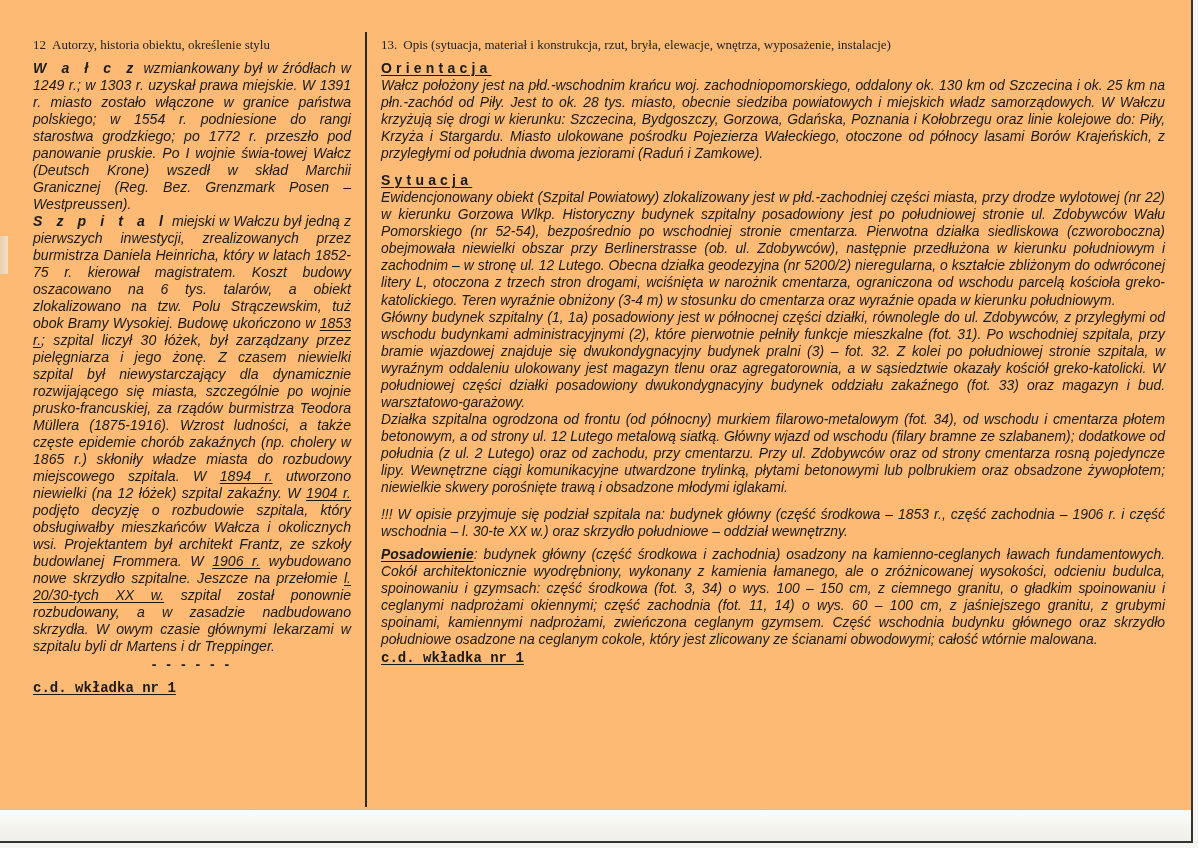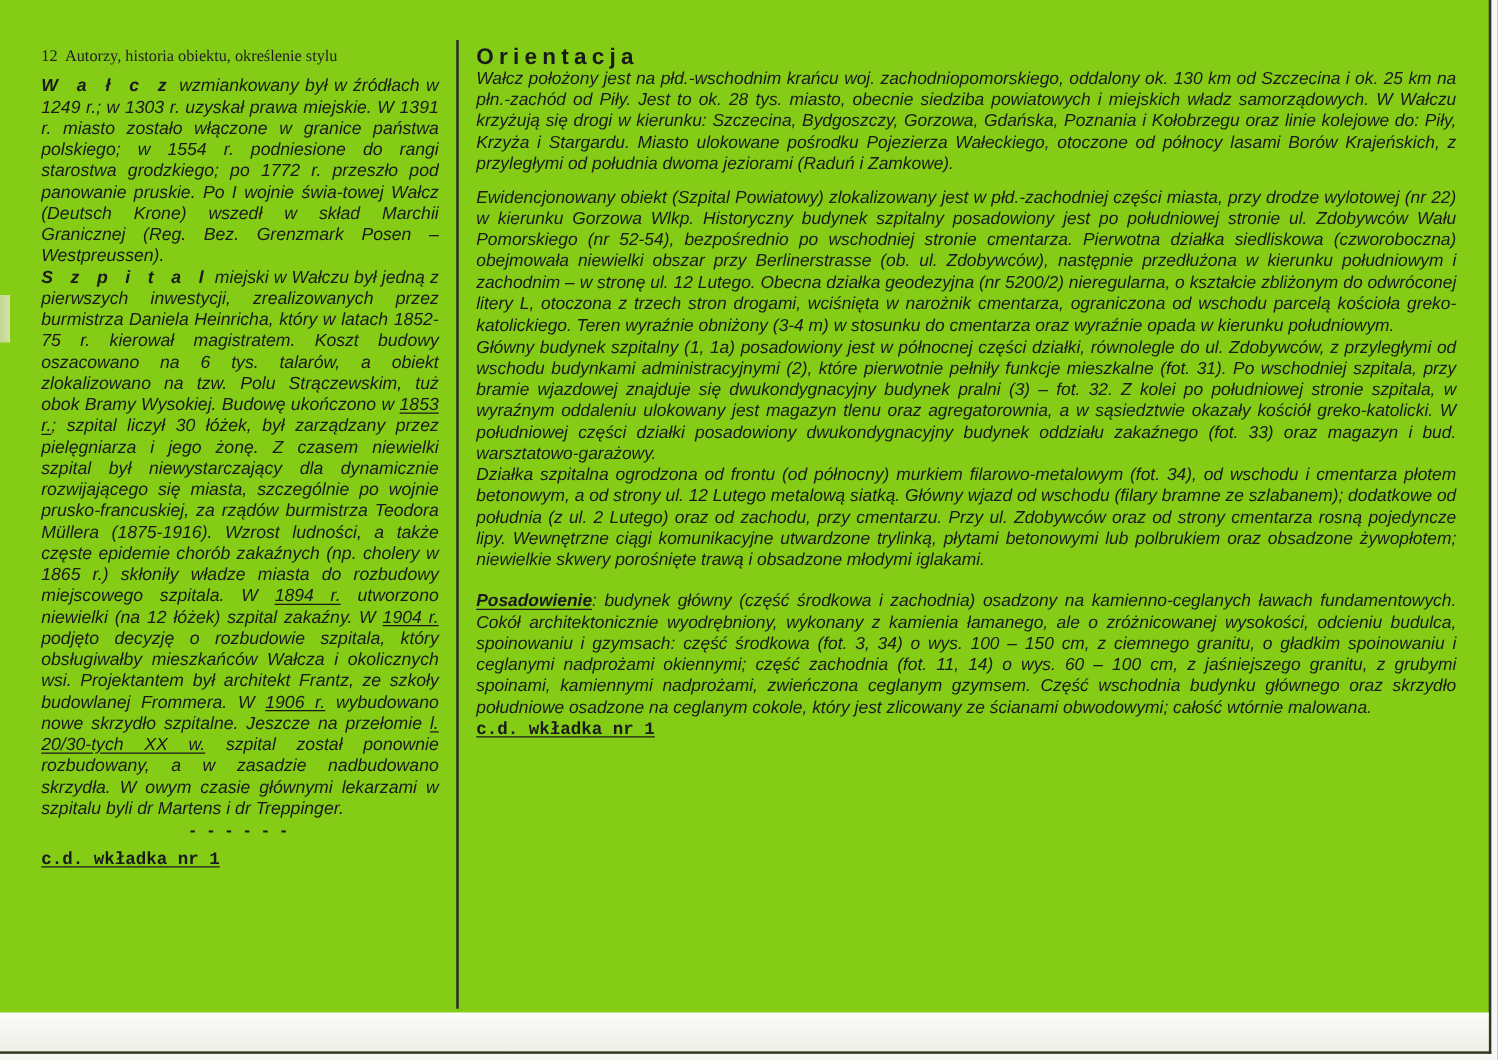--- a/index.html
+++ b/index.html
@@ -5,21 +5,21 @@
   html, body { margin: 0; padding: 0; }
   body {
     width: 1198px; height: 848px; overflow: hidden;
     background: #f6f6f2;
     font-family: "Liberation Sans", sans-serif;
     color: #1a1a1a;
     position: relative;
   }
   .sheet {
     position: absolute; left: 0; top: 0; width: 1191px; height: 841px;
-    background: #84cc16;
+    background: #fdba74;
     border-right: 2px solid #333;
     border-bottom: 2px solid #333;
   }
   .col-divider {
     position: absolute; left: 365px; top: 32px; width: 2px; height: 775px;
     background: #2a2a2a;
   }
   .left-col {
     position: absolute; left: 33px; top: 37px; width: 318px;
   }
@@ -32,23 +32,23 @@
   }
   .page-header .num { margin-right: 6px; }
   .para {
     font-size: 14.1px; line-height: 17px; text-align: justify;
     margin: 0; hyphens: none; font-style: italic;
   }
   .right-col .para { font-size: 13.9px; line-height: 17.05px; }
   .spaced-bold { font-weight: bold; letter-spacing: 5px; }
   .u { text-decoration: underline; text-underline-offset: 2px; }
   .section-title {
-    font-weight: bold; letter-spacing: 4.2px; 
+    font-weight: bold; letter-spacing: 4.2px; text-decoration: underline;
     text-underline-offset: 2px;
-    font-size: 18px; line-height: 17px; margin: 0;
+    font-size: 14px; line-height: 17px; margin: 0;
   }
   .sep { text-align: center; font-weight: bold; font-size: 14px; line-height: 15px; margin: 2px 0 0 0; letter-spacing: 3px; }
   .cont-link {
     font-weight: bold; text-decoration: underline; text-underline-offset: 2px;
     font-size: 14px; line-height: 17px; display: inline-block; cursor: pointer; font-family: Liberation Mono, monospace;
   }
   .gap-10 { height: 10px; }
   .gap-6 { height: 6px; }
   .scan-mark {
     position: absolute; left: 0; top: 236px; width: 8px; height: 38px;
@@ -78,27 +78,32 @@
     <p class="para"><span class="spaced-bold">S z p i t a l</span><span> miejski w Wałczu był jedną z pierwszych inwestycji, zrealizowanych przez burmistrza Daniela Heinricha, który w latach 1852-75 r. kierował magistratem. Koszt budowy oszacowano na 6 tys. talarów, a obiekt zlokalizowano na tzw. Polu Strączewskim, tuż obok Bramy Wysokiej. Budowę ukończono w </span><span class="u">1853 r.</span><span>; szpital liczył 30 łóżek, był zarządzany przez pielęgniarza i jego żonę. Z czasem niewielki szpital był niewystarczający dla dynamicznie rozwijającego się miasta, szczególnie po wojnie prusko-francuskiej, za rządów burmistrza Teodora Müllera (1875-1916). Wzrost ludności, a także częste epidemie chorób zakaźnych (np. cholery w 1865 r.) skłoniły władze miasta do rozbudowy miejscowego szpitala. W </span><span class="u">1894 r.</span><span> utworzono niewielki (na 12 łóżek) szpital zakaźny. W </span><span class="u">1904 r.</span><span> podjęto decyzję o rozbudowie szpitala, który obsługiwałby mieszkańców Wałcza i okolicznych wsi. Projektantem był architekt Frantz, ze szkoły budowlanej Frommera. W </span><span class="u">1906 r.</span><span> wybudowano nowe skrzydło szpitalne. Jeszcze na przełomie </span><span class="u">l. 20/30-tych XX w.</span><span> szpital został ponownie rozbudowany, a w zasadzie nadbudowano skrzydła. W owym czasie głównymi lekarzami w szpitalu byli dr Martens i dr Treppinger.</span></p>
 
     <p class="sep">- - - - - -</p>
     <div class="gap-6"></div>
     <span class="cont-link">c.d. wkładka nr 1</span>
   </div>
 
   <div class="col-divider"></div>
 
   <div class="right-col">
+    <div class="page-header">
+      <span class="num">13.</span><span>Opis  (sytuacja, materiał  i konstrukcja, rzut, bryła, elewacje, wnętrza, wyposażenie, instalacje)</span>
+    </div>
 
     <p class="section-title">Orientacja</p>
     <p class="para">Wałcz położony jest na płd.-wschodnim krańcu woj. zachodniopomorskiego, oddalony ok. 130 km od Szczecina i ok. 25 km na płn.-zachód od Piły. Jest to ok. 28 tys. miasto, obecnie siedziba powiatowych i miejskich władz samorządowych. W Wałczu krzyżują się drogi w kierunku: Szczecina, Bydgoszczy, Gorzowa, Gdańska, Poznania i Kołobrzegu oraz linie kolejowe do: Piły, Krzyża i Stargardu. Miasto ulokowane pośrodku Pojezierza Wałeckiego, otoczone od północy lasami Borów Krajeńskich, z przyległymi od południa dwoma jeziorami (Raduń i Zamkowe).</p>
 
     <div class="gap-10"></div>
+    <p class="section-title">Sytuacja</p>
     <p class="para">Ewidencjonowany obiekt (Szpital Powiatowy) zlokalizowany jest w płd.-zachodniej części miasta, przy drodze wylotowej (nr 22) w kierunku Gorzowa Wlkp. Historyczny budynek szpitalny posadowiony jest po południowej stronie ul. Zdobywców Wału Pomorskiego (nr 52-54), bezpośrednio po wschodniej stronie cmentarza. Pierwotna działka siedliskowa (czworoboczna) obejmowała niewielki obszar przy Berlinerstrasse (ob. ul. Zdobywców), następnie przedłużona w kierunku południowym i zachodnim – w stronę ul. 12 Lutego. Obecna działka geodezyjna (nr 5200/2) nieregularna, o kształcie zbliżonym do odwróconej litery L, otoczona z trzech stron drogami, wciśnięta w narożnik cmentarza, ograniczona od wschodu parcelą kościoła greko-katolickiego. Teren wyraźnie obniżony (3-4 m) w stosunku do cmentarza oraz wyraźnie opada w kierunku południowym.</p>
     <p class="para">Główny budynek szpitalny (1, 1a) posadowiony jest w północnej części działki, równolegle do ul. Zdobywców, z przyległymi od wschodu budynkami administracyjnymi (2), które pierwotnie pełniły funkcje mieszkalne (fot. 31). Po wschodniej szpitala, przy bramie wjazdowej znajduje się dwukondygnacyjny budynek pralni (3) – fot. 32. Z kolei po południowej stronie szpitala, w wyraźnym oddaleniu ulokowany jest magazyn tlenu oraz agregatorownia, a w sąsiedztwie okazały kościół greko-katolicki. W południowej części działki posadowiony dwukondygnacyjny budynek oddziału zakaźnego (fot. 33) oraz magazyn i bud. warsztatowo-garażowy.</p>
     <p class="para">Działka szpitalna ogrodzona od frontu (od północny) murkiem filarowo-metalowym (fot. 34), od wschodu i cmentarza płotem betonowym, a od strony ul. 12 Lutego metalową siatką. Główny wjazd od wschodu (filary bramne ze szlabanem); dodatkowe od południa (z ul. 2 Lutego) oraz od zachodu, przy cmentarzu. Przy ul. Zdobywców oraz od strony cmentarza rosną pojedyncze lipy. Wewnętrzne ciągi komunikacyjne utwardzone trylinką, płytami betonowymi lub polbrukiem oraz obsadzone żywopłotem; niewielkie skwery porośnięte trawą i obsadzone młodymi iglakami.</p>
 
     <div class="gap-10"></div>
+    <p class="para">!!! W opisie przyjmuje się podział szpitala na: budynek główny (część środkowa – 1853 r., część zachodnia – 1906 r. i część wschodnia – l. 30-te XX w.) oraz skrzydło południowe – oddział wewnętrzny.</p>
     <div class="gap-6"></div>
     <p class="para"><span class="u" style="font-weight:bold">Posadowienie</span><span>: budynek główny (część środkowa i zachodnia) osadzony na kamienno-ceglanych ławach fundamentowych. Cokół architektonicznie wyodrębniony, wykonany z kamienia łamanego, ale o zróżnicowanej wysokości, odcieniu budulca, spoinowaniu i gzymsach: część środkowa (fot. 3, 34) o wys. 100 – 150 cm, z ciemnego granitu, o gładkim spoinowaniu i ceglanymi nadprożami okiennymi; część zachodnia (fot. 11, 14) o wys. 60 – 100 cm, z jaśniejszego granitu, z grubymi spoinami, kamiennymi nadprożami, zwieńczona ceglanym gzymsem. Część wschodnia budynku głównego oraz skrzydło południowe osadzone na ceglanym cokole, który jest zlicowany ze ścianami obwodowymi; całość wtórnie malowana.</span></p>
     <span class="cont-link">c.d. wkładka nr 1</span>
   </div>
 </div>
 
 </body></html>

